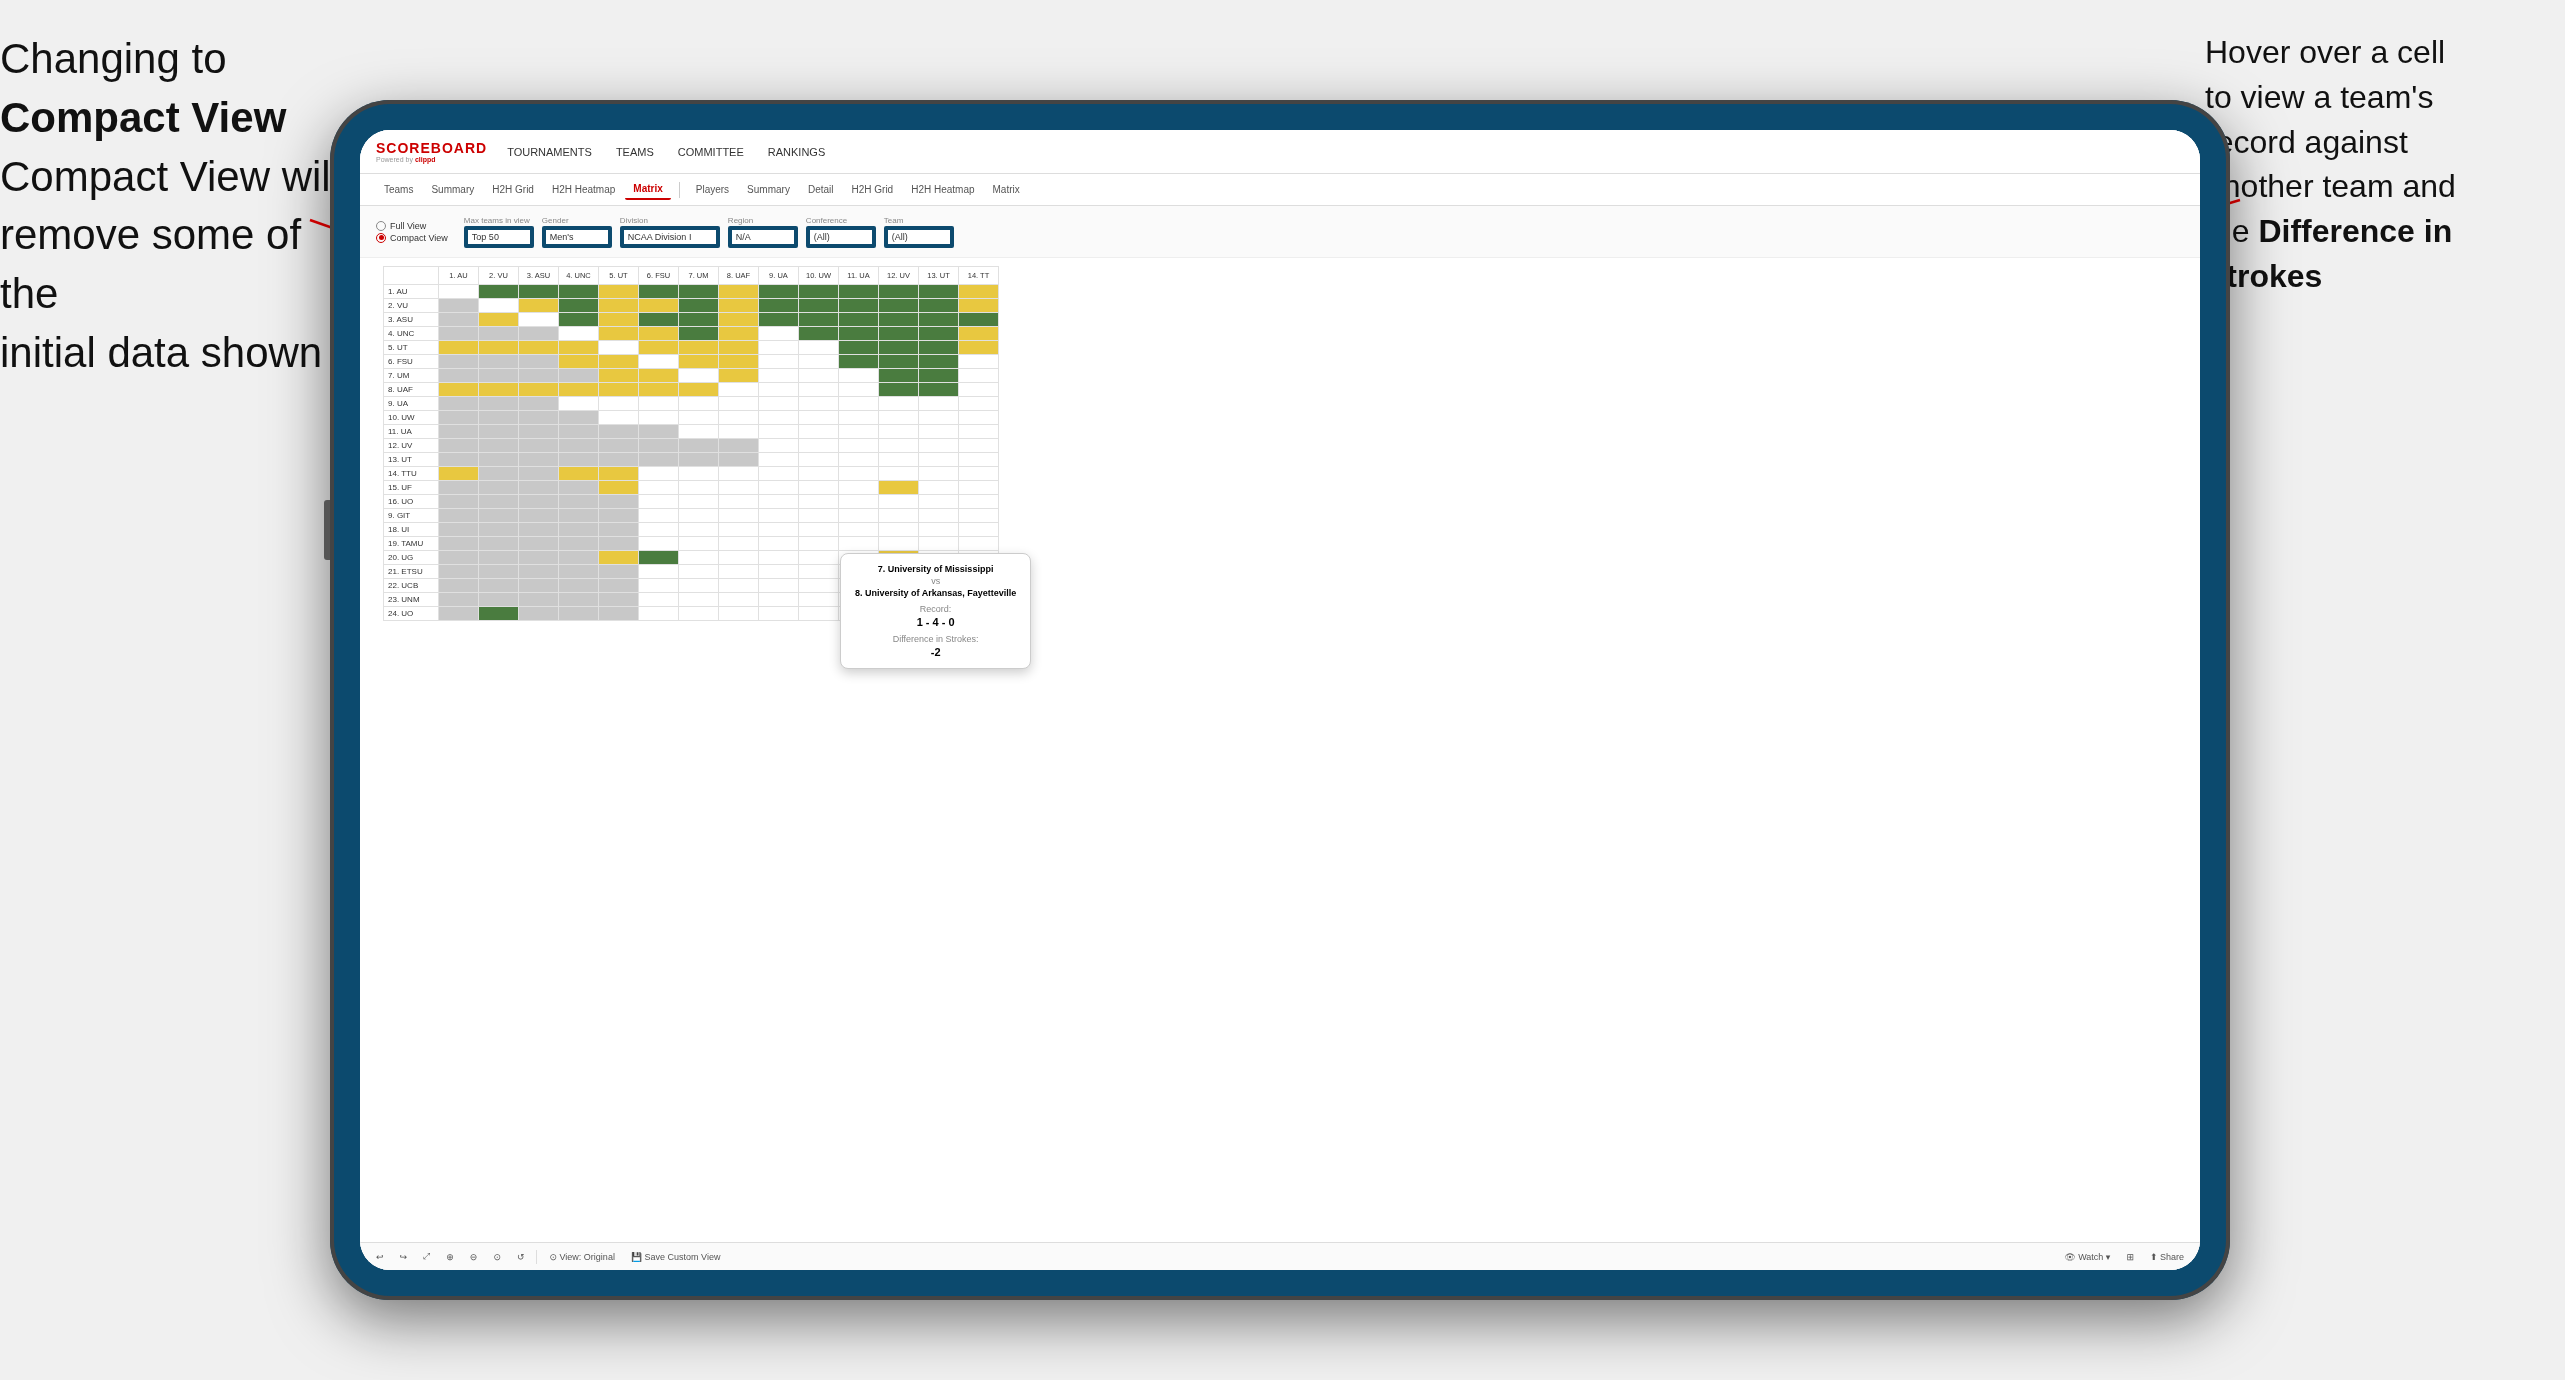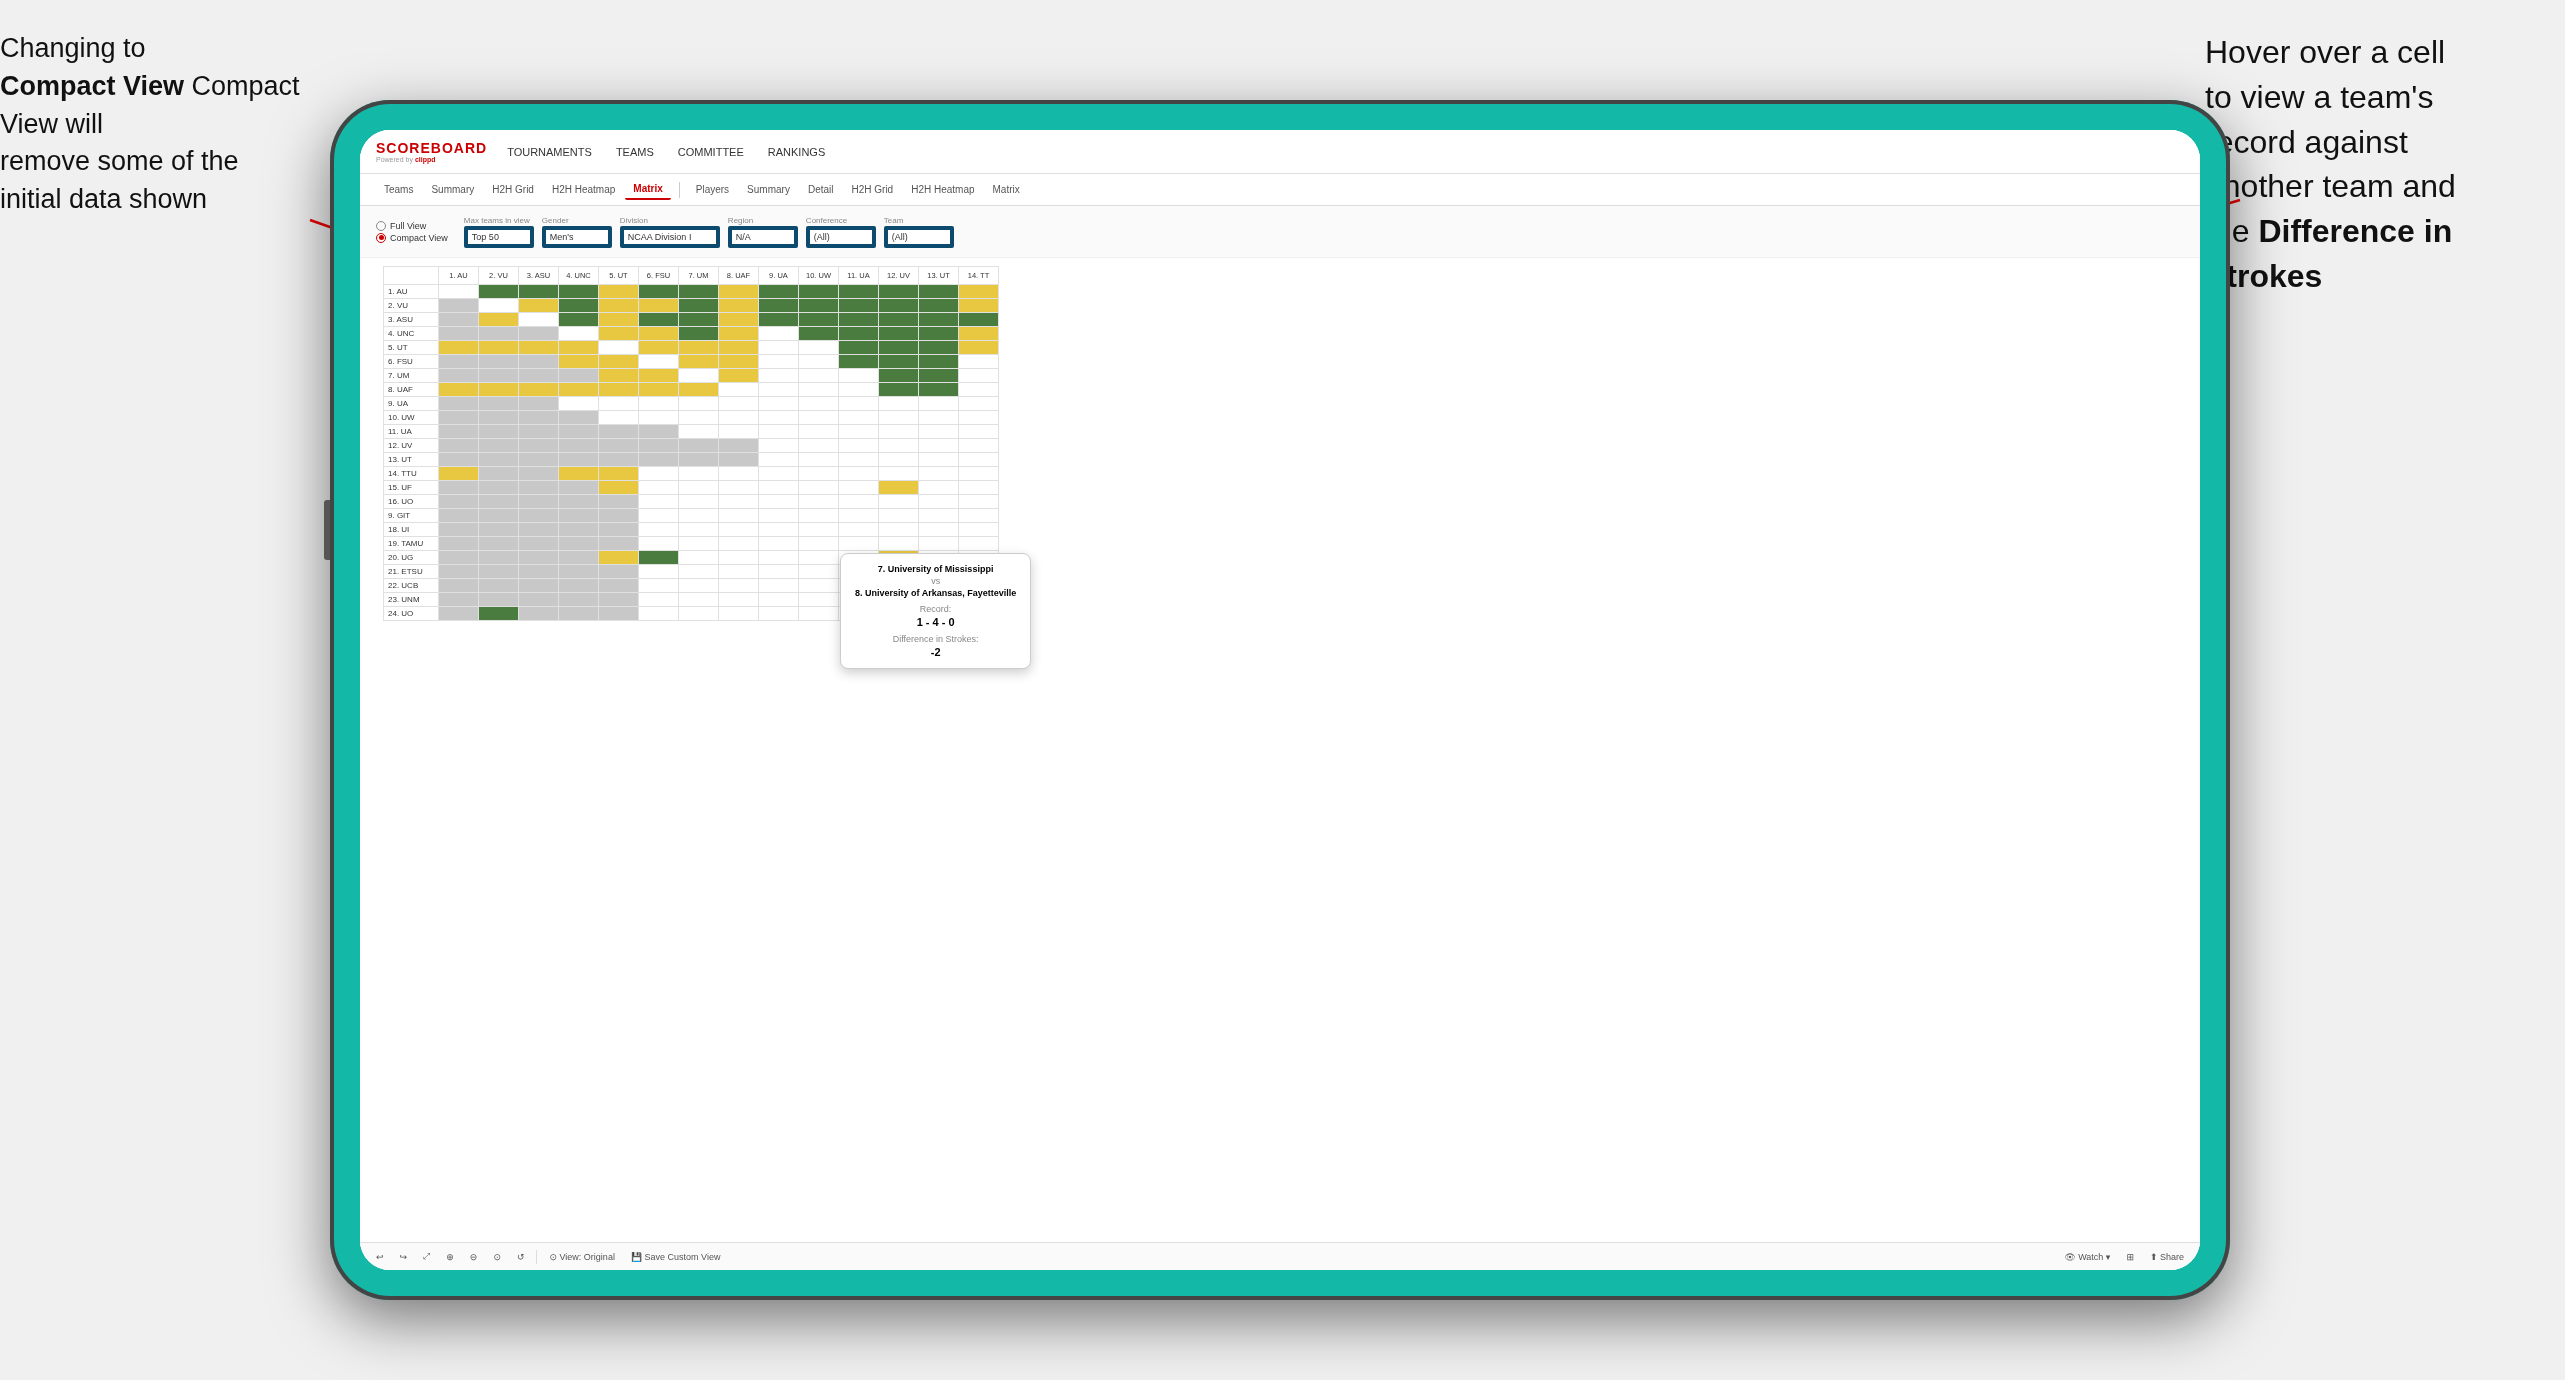--- a/index.html
+++ b/index.html
@@ -11,21 +11,21 @@
       overflow: hidden;
       position: relative;
     }
 
     
     .annotation-left {
       position: absolute;
       left: 0;
       top: 30px;
       width: 340px;
-      font-size: 27px;
+      font-size: 42px;
       line-height: 1.4;
       color: #111;
     }
     .annotation-left .bold { font-weight: 800; }
 
     .annotation-right {
       position: absolute;
       right: 0;
       top: 30px;
       width: 340px;
@@ -44,21 +44,21 @@
       pointer-events: none;
     }
 
     
     .tablet-frame {
       position: absolute;
       left: 330px;
       top: 100px;
       width: 1900px;
       height: 1200px;
-      background: #14b8a6;
+      background: #0c4a6e;
       border-radius: 60px;
       box-shadow: 0 20px 60px rgba(0,0,0,0.5), inset 0 0 0 4px #444;
     }
     .tablet-screen {
       position: absolute;
       top: 30px;
       left: 30px;
       right: 30px;
       bottom: 30px;
       background: #fff;

